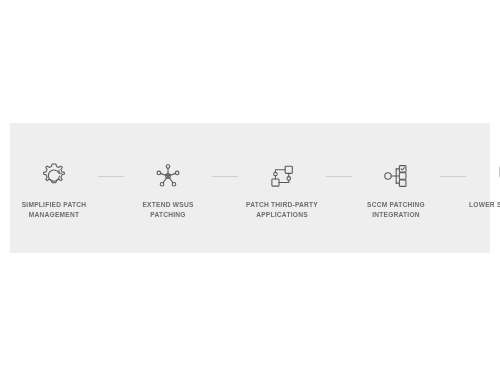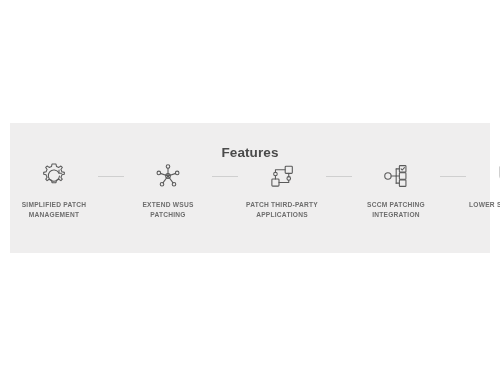--- a/index.html
+++ b/index.html
@@ -96,21 +96,20 @@
     margin-top: 17px;
   }
 </style>
 </head>
 <body>
 
 <div id="page">
 
   <section id="features-panel">
 
-    <h2 id="panel-title">Features</h2>
 
     <div id="features-row">
 
       <div class="feature-item">
         <div class="feature-icon">
           <svg width="30" height="30" viewBox="0 0 32 32" fill="none" stroke="#5a5a5a" stroke-width="1.15" stroke-linecap="round" stroke-linejoin="round">
             <path d="M16 3.2 l2.1 0 0.55 2.6 a10.9 10.9 0 0 1 2.5 1.04 l2.2-1.47 1.49 1.49 -1.47 2.2
                      a10.9 10.9 0 0 1 1.04 2.5 l2.6 0.55 0 2.1 -2.6 0.55 a10.9 10.9 0 0 1 -1.04 2.5
                      l1.47 2.2 -1.49 1.49 -2.2-1.47 a10.9 10.9 0 0 1 -2.5 1.04 l-0.55 2.6 -2.1 0
                      -2.1 0 -0.55-2.6 a10.9 10.9 0 0 1 -2.5-1.04 l-2.2 1.47 -1.49-1.49 1.47-2.2

